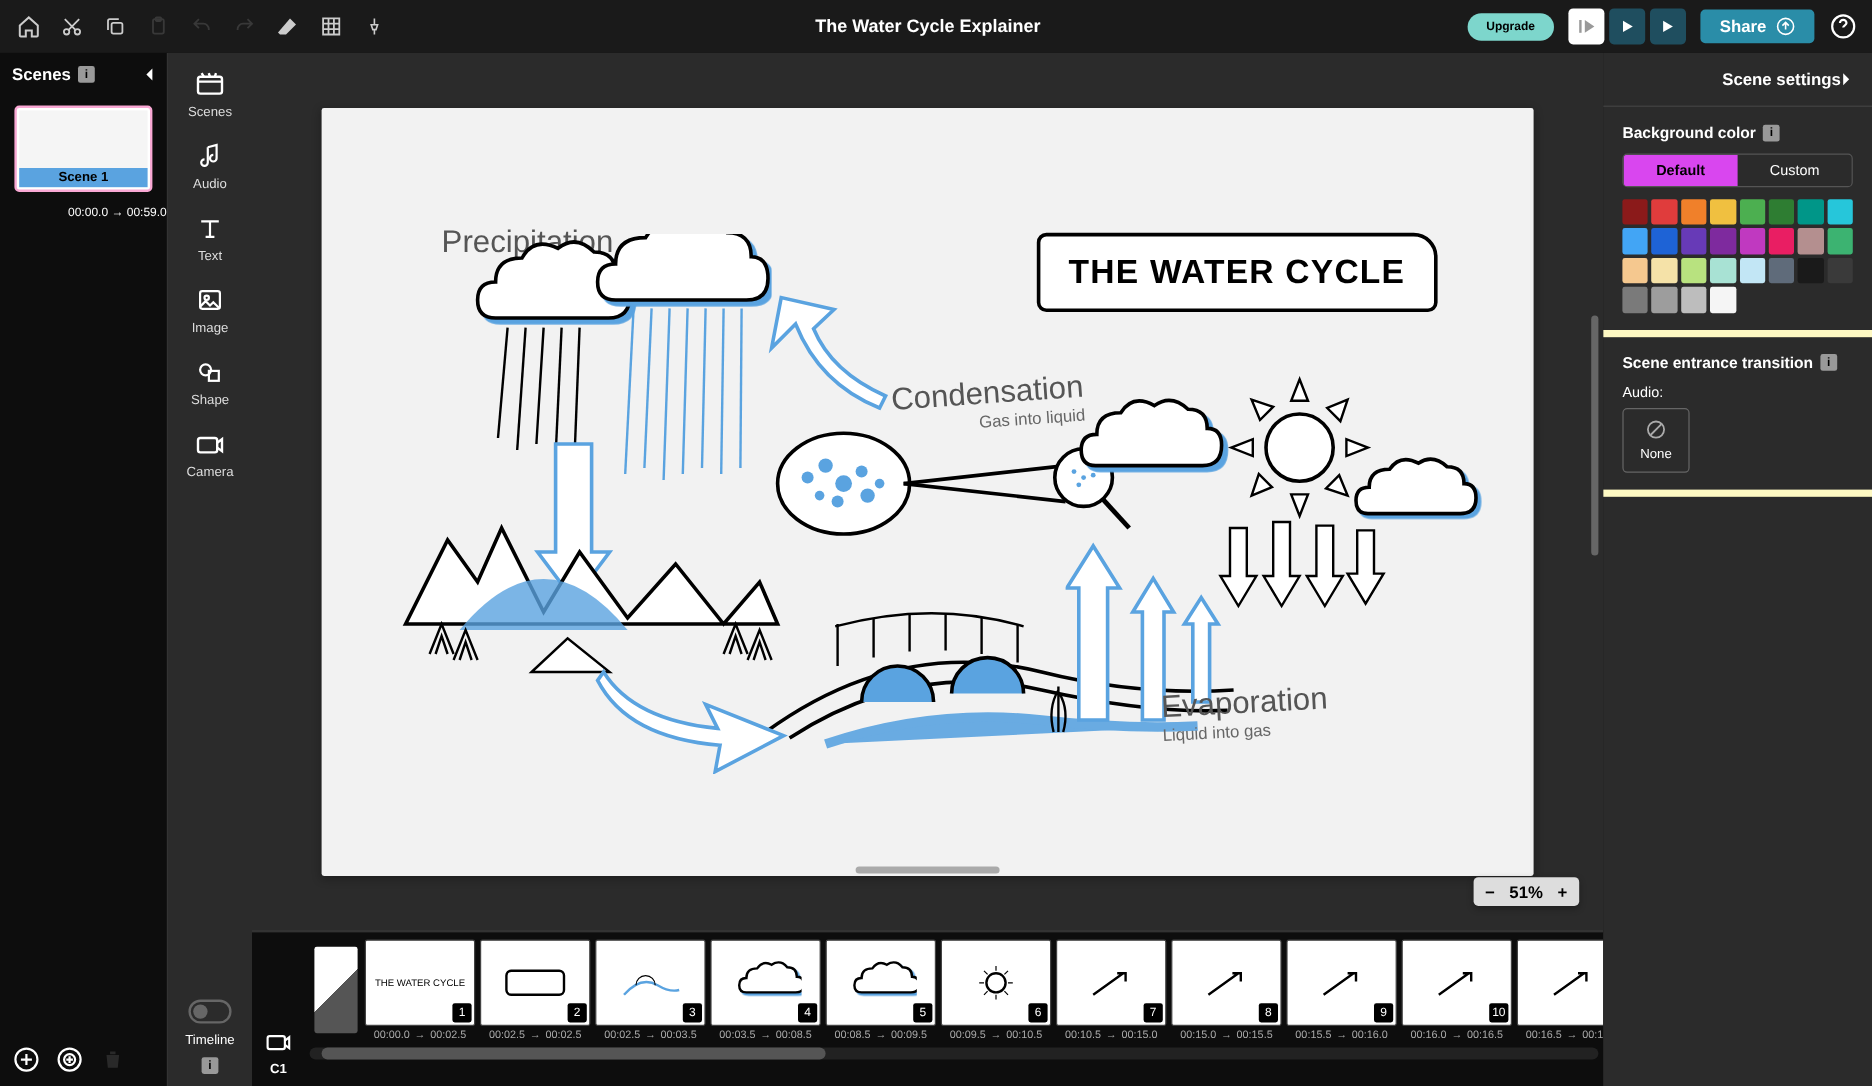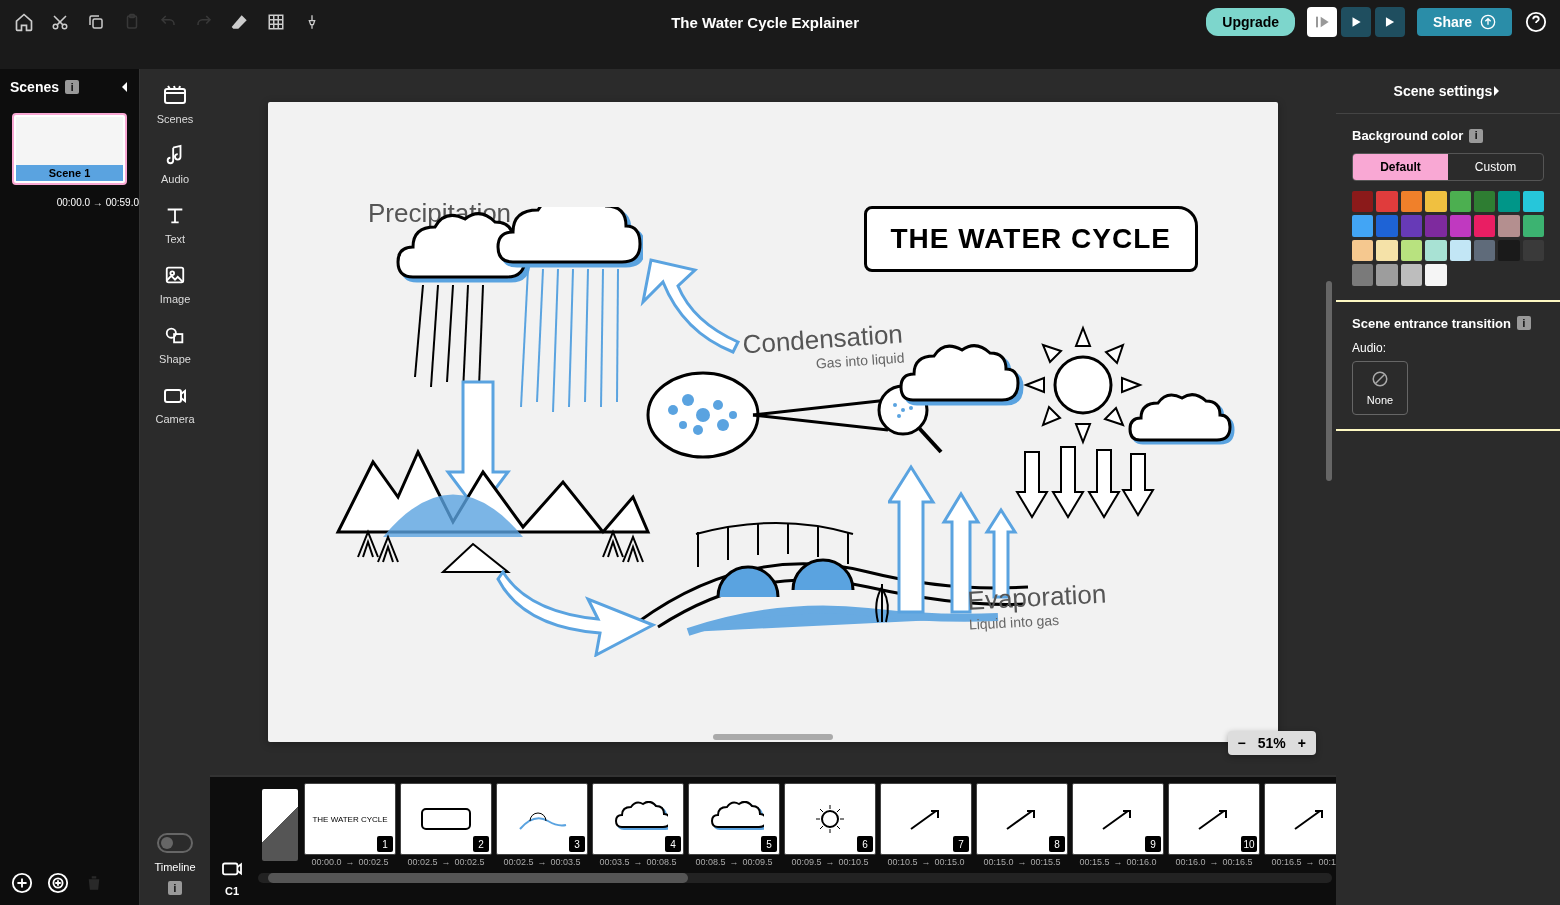--- a/index.html
+++ b/index.html
@@ -4,28 +4,28 @@
 <style>
 * { box-sizing: border-box; margin: 0; padding: 0; font-family: Arial, Helvetica, sans-serif; }
 body { width: 1560px; height: 905px; background: #1a1a1a; color: #fff; overflow: hidden; display: flex; flex-direction: column; }
 
 
 .top-bar { height: 44px; background: #1a1a1a; display: flex; align-items: center; padding: 0 12px; gap: 8px; }
 .top-group { display: flex; align-items: center; gap: 12px; }
 .icon-btn { width: 24px; height: 24px; display: flex; align-items: center; justify-content: center; cursor: pointer; color: #ccc; }
 .icon-btn.disabled { opacity: 0.4; }
 .top-title { flex: 1; text-align: center; font-weight: bold; font-size: 15px; }
-.btn-upgrade { background: #7dd6cc; color: #000; padding: 6px 16px; border-radius: 12px; font-weight: bold; font-size: 14px; cursor: pointer; }
+.btn-upgrade { background: #7dd6cc; color: #000; padding: 6px 16px; border-radius: 12px; font-weight: bold; font-size: 10px; cursor: pointer; }
 .play-group { display: flex; gap: 4px; }
 .play-btn { width: 30px; height: 30px; background: #fff; border-radius: 4px; display: flex; align-items: center; justify-content: center; cursor: pointer; }
 .play-btn.dark { background: #1f4e5f; }
 .btn-share { background: #2a8da8; color: #fff; padding: 6px 16px; border-radius: 4px; font-weight: bold; font-size: 14px; display: flex; align-items: center; gap: 8px; cursor: pointer; }
 
 
-.main { flex: 1; display: flex; overflow: hidden; margin-top: 25px; }
+.main { flex: 1; display: flex; overflow: hidden; }
 
 
 .scenes-panel { width: 140px; background: #0d0d0d; border-right: 1px solid #333; display: flex; flex-direction: column; }
 .scenes-header { display: flex; align-items: center; padding: 10px; gap: 6px; font-weight: bold; font-size: 14px; }
 .scenes-header .collapse { margin-left: auto; cursor: pointer; }
 .scene-thumb { margin: 8px 12px; border: 2px solid #f9a8d4; border-radius: 4px; background: #fff; padding: 2px; }
 .scene-thumb-img { height: 48px; background: #f5f5f5; }
 .scene-thumb-label { background: #5aa3e0; color: #000; text-align: center; font-size: 11px; font-weight: bold; padding: 2px; }
 .scene-time { font-size: 10px; text-align: right; padding: 4px 0; }
 
@@ -59,27 +59,27 @@
 .tl-frame { width: 92px; flex-shrink: 0; }
 .tl-frame-img { height: 72px; background: #fff; border: 1px solid #444; border-radius: 2px; position: relative; display: flex; align-items: center; justify-content: center; }
 .tl-frame-badge { position: absolute; bottom: 2px; right: 2px; width: 16px; height: 16px; background: #000; color: #fff; font-size: 10px; display: flex; align-items: center; justify-content: center; border-radius: 2px; }
 .tl-frame-time { font-size: 9px; color: #aaa; text-align: center; padding-top: 2px; display: flex; justify-content: center; gap: 4px; }
 .tl-first { width: 36px; height: 72px; background: linear-gradient(135deg, #fff 50%, #555 50%); border-radius: 2px; margin: 6px 2px 0 4px; flex-shrink: 0; }
 .tl-scroll { height: 10px; background: #222; margin: 6px 4px 4px 4px; border-radius: 5px; position: relative; }
 .tl-scroll-handle { position: absolute; left: 10px; width: 420px; height: 100%; background: #555; border-radius: 5px; }
 
 
 .right-panel { width: 224px; background: #2b2b2b; display: flex; flex-direction: column; }
-.rp-header { padding: 14px 16px; font-weight: bold; font-size: 14px; display: flex; align-items: center; justify-content: center; border-bottom: 1px solid #444; }
-.rp-section { padding: 14px 16px; border-bottom: 2px solid #fef9c3; }
+.rp-header { padding: 14px 16px; font-weight: bold; font-size: 14px; display: flex; align-items: center; justify-content: flex-end; border-bottom: 1px solid #444; }
+.rp-section { padding: 14px 16px; border-bottom: 6px solid #fef9c3; }
 .rp-label { font-size: 13px; font-weight: bold; display: flex; align-items: center; gap: 6px; margin-bottom: 10px; }
 .info-badge { width: 14px; height: 14px; background: #999; color: #000; border-radius: 2px; font-size: 10px; font-weight: bold; display: inline-flex; align-items: center; justify-content: center; }
 .bg-tabs { display: flex; border: 1px solid #555; border-radius: 4px; overflow: hidden; margin-bottom: 10px; }
 .bg-tab { flex: 1; text-align: center; padding: 6px; font-size: 12px; cursor: pointer; }
-.bg-tab.active { background: #f9a8d4; color: #000; font-weight: bold; }
+.bg-tab.active { background: #d946ef; color: #000; font-weight: bold; }
 .swatches { display: grid; grid-template-columns: repeat(8, 1fr); gap: 3px; }
 .swatch { aspect-ratio: 1; border-radius: 2px; cursor: pointer; }
 .transition-opt { width: 56px; border: 1px solid #666; border-radius: 4px; padding: 8px 6px; display: flex; flex-direction: column; align-items: center; gap: 6px; font-size: 11px; cursor: pointer; }
 .rp-stats { margin-top: auto; padding: 12px 16px; font-size: 12px; line-height: 1.8; }
 
 
 .bl-actions { position: absolute; left: 10px; bottom: 10px; display: flex; gap: 12px; align-items: center; }
 
 svg { display: block; }
 </style>

